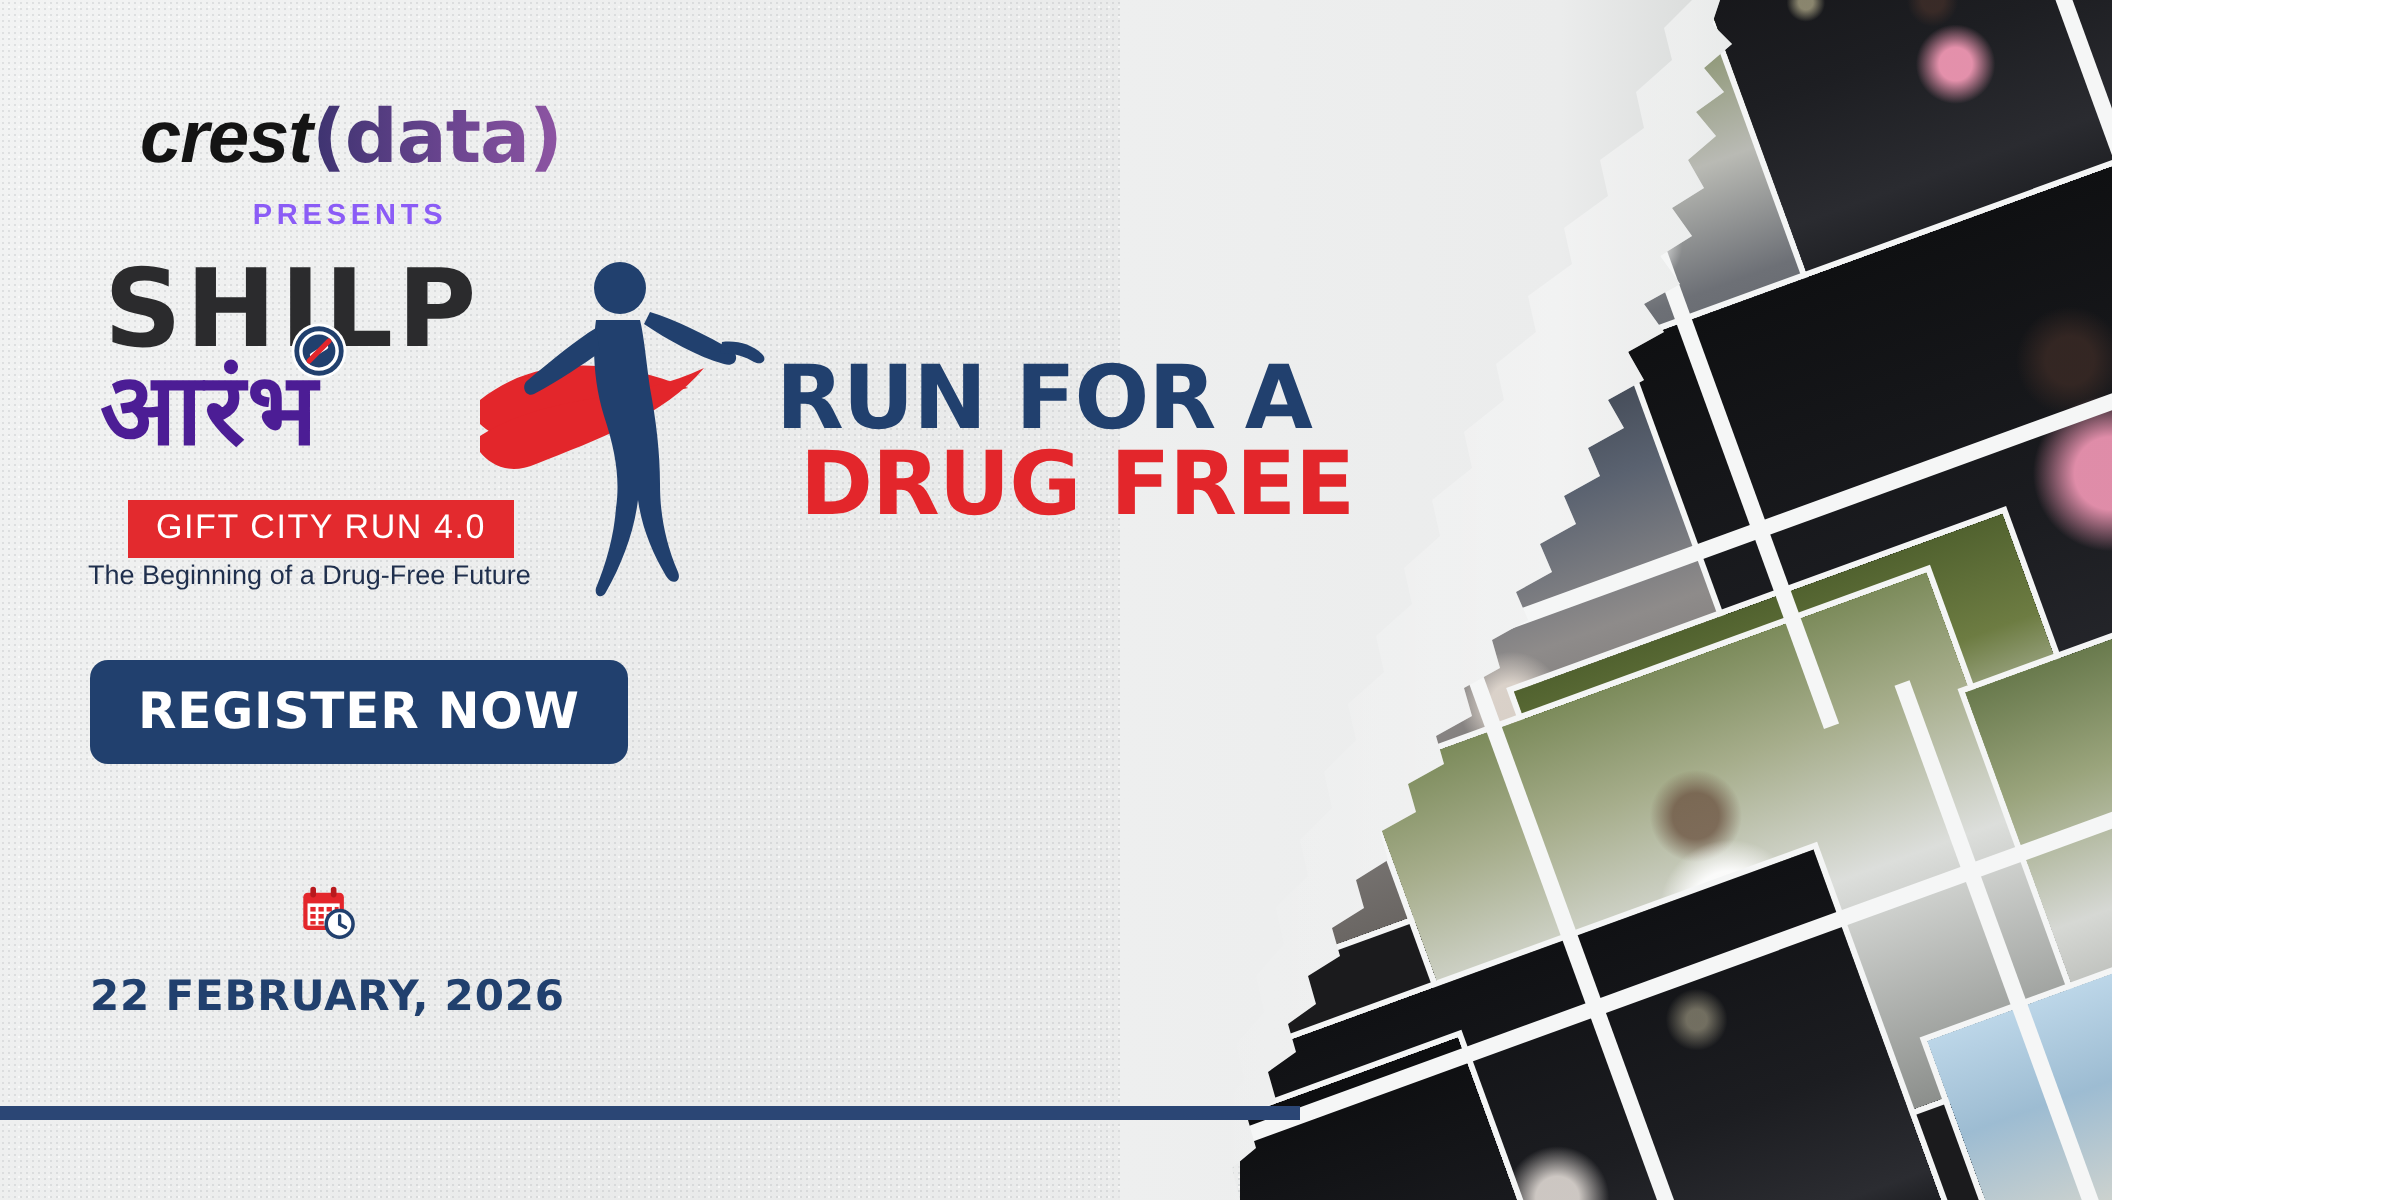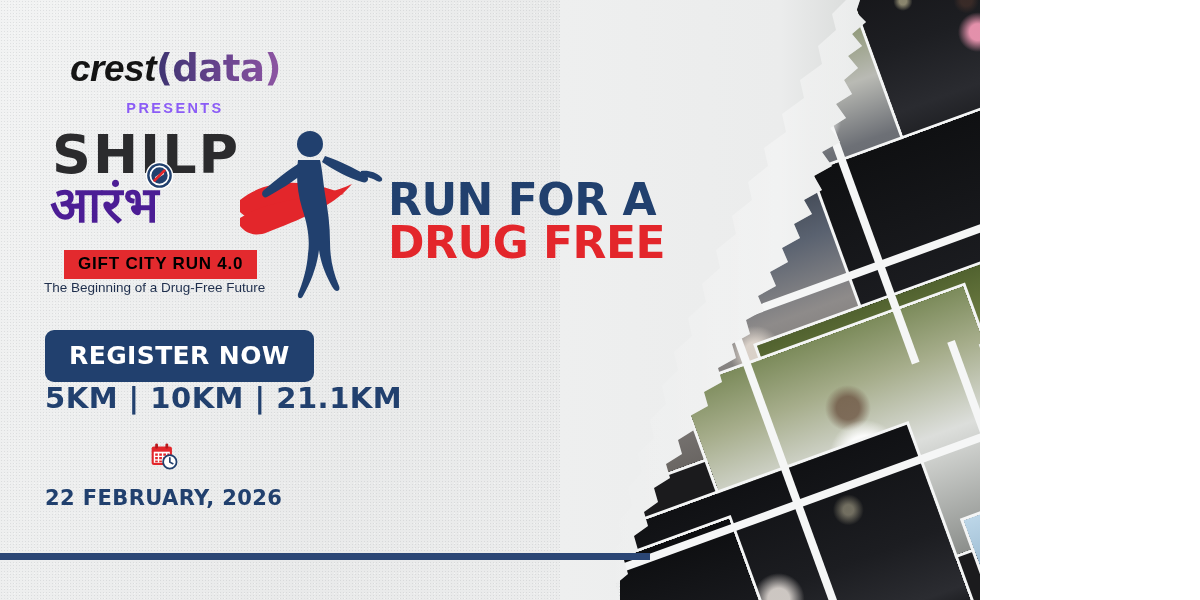--- a/index.html
+++ b/index.html
@@ -2,21 +2,21 @@
 <html><head>
 <meta charset="utf-8">
 <style>
   html, body {
     margin: 0;
     padding: 0;
     background: #ffffff;
   }
   #banner {
     position: relative;
-    width: 980px;
+    width: 1056px;
     height: 600px;
     overflow: hidden;
     font-family: "Liberation Sans", sans-serif;
     background: #edeeee;
   }
 
   
   .paper-bg {
     position: absolute;
     inset: 0;
@@ -213,23 +213,23 @@
     left: 101px;
     top: 33px;
     width: 29px;
     height: 29px;
   }
   .gift-city-bar {
     position: absolute;
     left: 20px;
     top: 122px;
     background: #e32a2e;
-    color: #000000;
+    color: #ffffff;
     font-size: 17px;
-    font-weight: 700;
+    font-weight: 400;
     letter-spacing: 0.8px;
     padding: 4px 14px 5px 14px;
     white-space: nowrap;
   }
   .tagline {
     position: absolute;
     left: 0px;
     top: 152px;
     font-size: 13.5px;
     font-weight: 500;
@@ -250,21 +250,21 @@
     left: 388px;
     top: 178px;
     width: 400px;
     font-family: "DejaVu Sans", sans-serif;
     font-weight: 700;
     font-size: 44px;
     line-height: 0.98;
     letter-spacing: -0.5px;
   }
   .headline .l1 { color: #21406e; display: block; }
-  .headline .l2 { color: #e3262b; display: block; }
+  .headline .l2 { color: #e3262b; display: block; margin-left: 12px; }
   .headline .l3 { color: #e3262b; display: block; }
 
   
   .register-btn {
     position: absolute;
     left: 45px;
     top: 330px;
     background: #21406e;
     color: #ffffff;
     border: none;
@@ -440,21 +440,20 @@
                    C90,104 88,88 85,72 C83,58 82,46 80,38 Z"></path>
           <path d="M58,42 C48,48 36,58 24,68 C20,71 23,77 27,75 C40,68 52,60 60,54 Z"></path>
           <path d="M82,40 C94,48 108,56 122,60 C128,62 130,56 126,53 C114,46 98,38 85,34 Z"></path>
           <path d="M120,55 C126,54 132,56 137,59 C141,61 144,58 141,55 C136,50 128,48 121,49 Z"></path>
         </g>
       </svg>
     </div>
 
     <button class="register-btn">REGISTER NOW</button>
 
-    <div class="distances">5KM | 10KM | 21.1KM</div>
 
     <div class="info-row date">
       <svg class="info-ico" viewBox="0 0 32 34">
         <rect x="2" y="5" width="23" height="21" rx="2.5" fill="#e3262b"></rect>
         <rect x="4.4" y="11" width="18.2" height="12.6" fill="#ffffff"></rect>
         <g fill="#e3262b">
           <rect x="6" y="13" width="3" height="2.6"></rect>
             <rect x="10.6" y="13" width="3" height="2.6"></rect>
           <rect x="15.2" y="13" width="3" height="2.6"></rect>
             <rect x="19.8" y="13" width="2.2" height="2.6"></rect>

